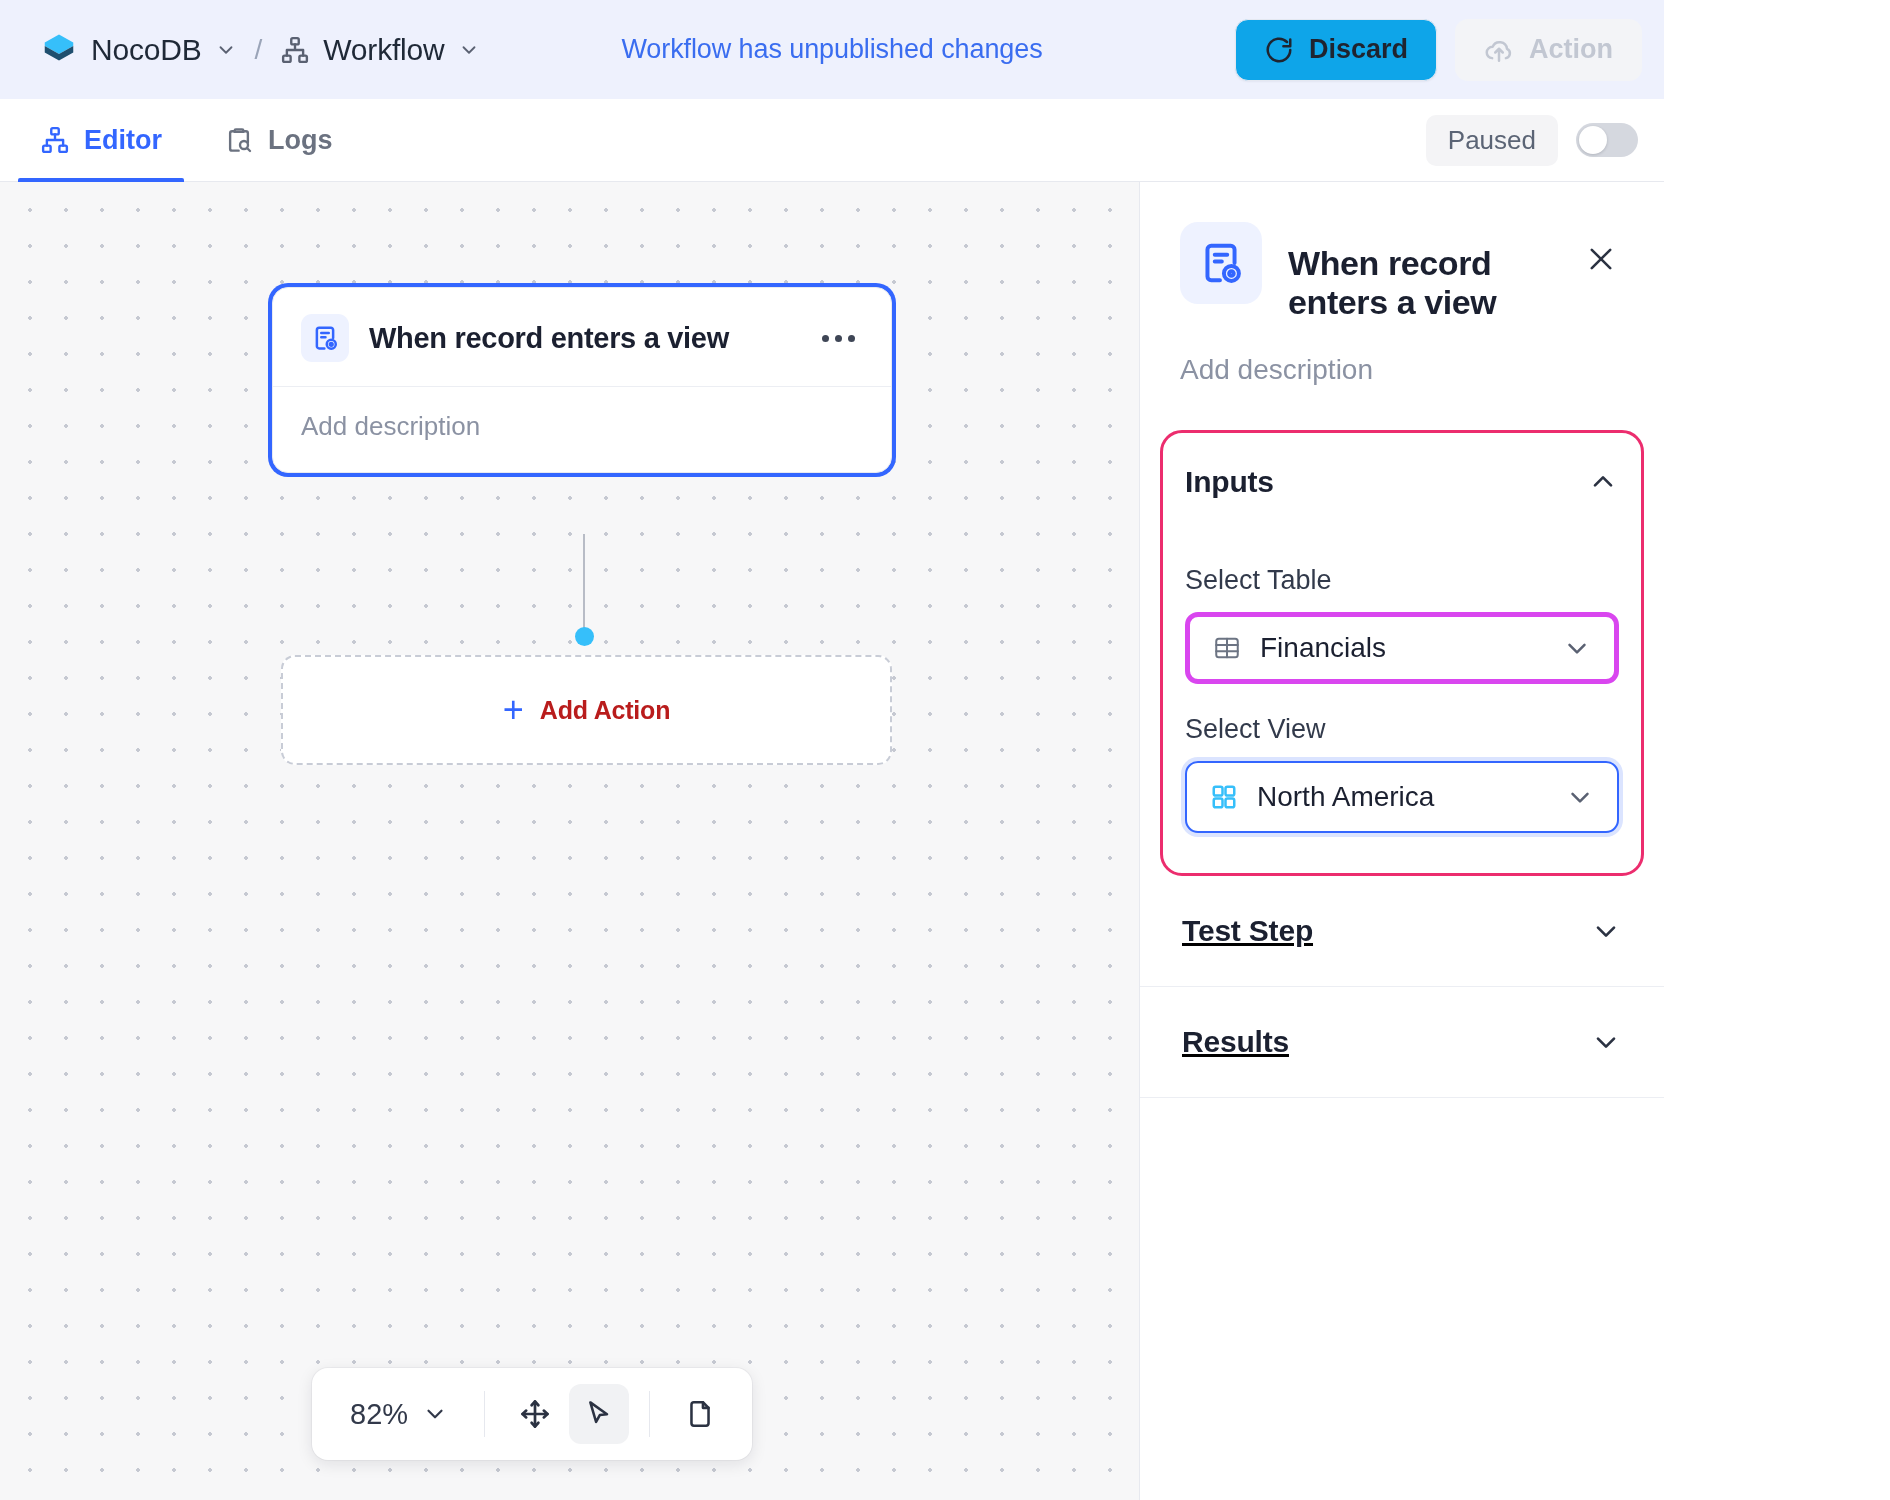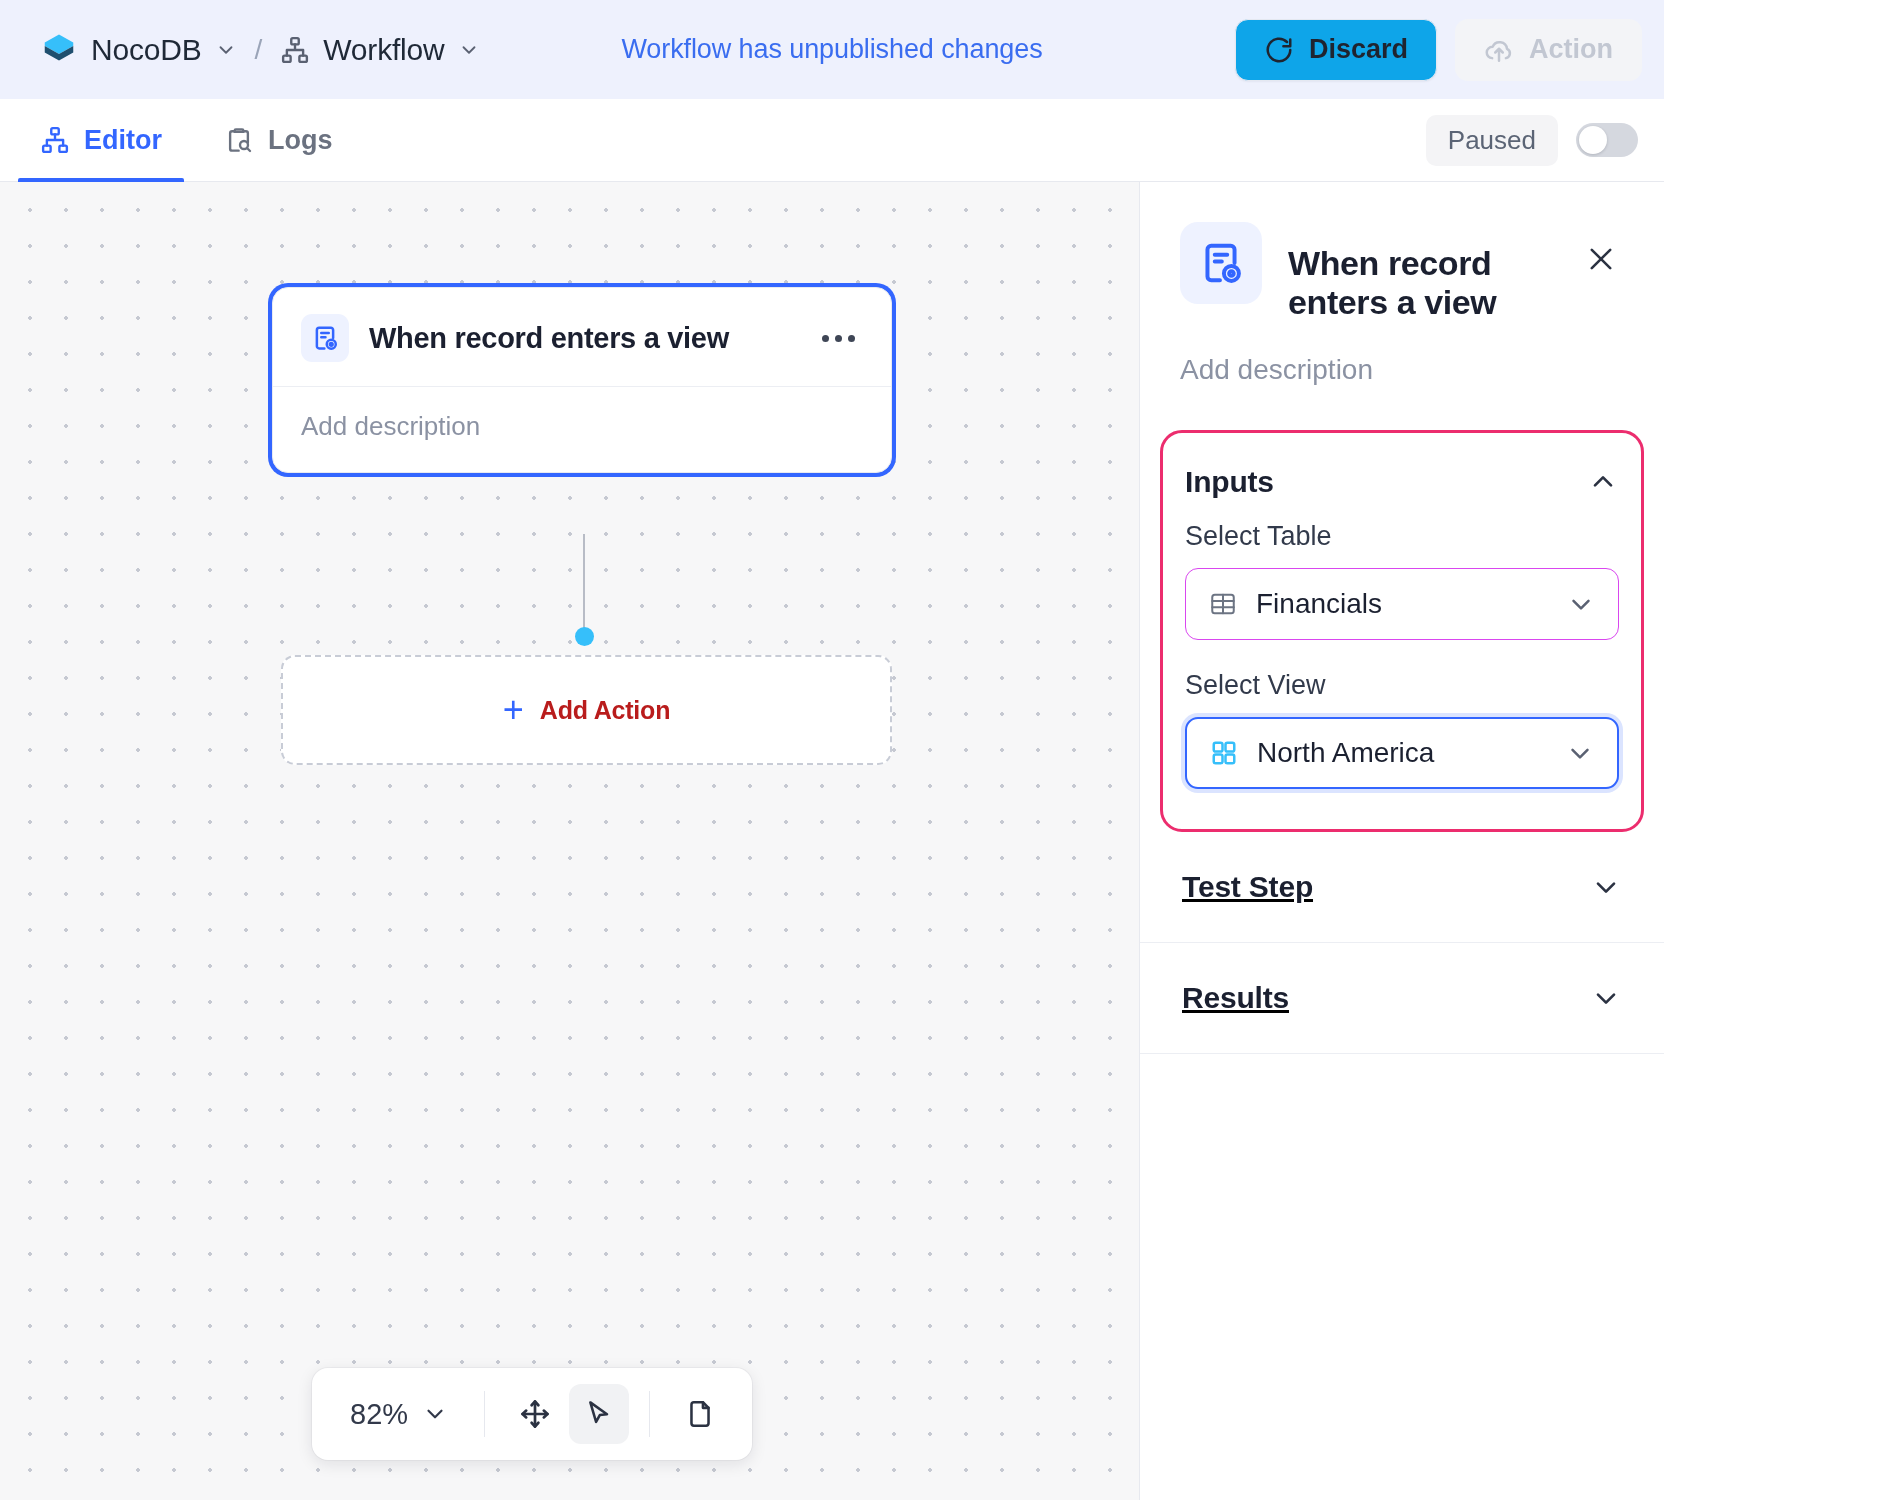--- a/index.html
+++ b/index.html
@@ -238,25 +238,25 @@
     padding: 10px 0 40px 0;
   }
   .sec-head {
     display: flex; align-items: center;
     padding: 22px 22px 22px 22px;
     cursor: pointer;
   }
   .sec-title { font-size: 30px; font-weight: 700; color: #1b2030; letter-spacing: -0.2px; }
   .sec-chev { margin-left: auto; display: flex; }
 
-  .field { padding: 0 22px; }
+  .field { padding: 0 22px; margin-top: 44px; }
   .field-label { font-size: 27px; color: #323a4b; margin-bottom: 16px; }
   .select {
     height: 72px;
-    border: 1px solid #d946ef;
+    border: 5px solid #d946ef;
     border-radius: 13px;
     display: flex; align-items: center;
     padding: 0 22px;
     gap: 18px;
     cursor: pointer;
     background: #fff;
   }
   .select.focused {
     border: 2px solid #3366ff;
     box-shadow: 0 0 0 4px #dbe4ff;

